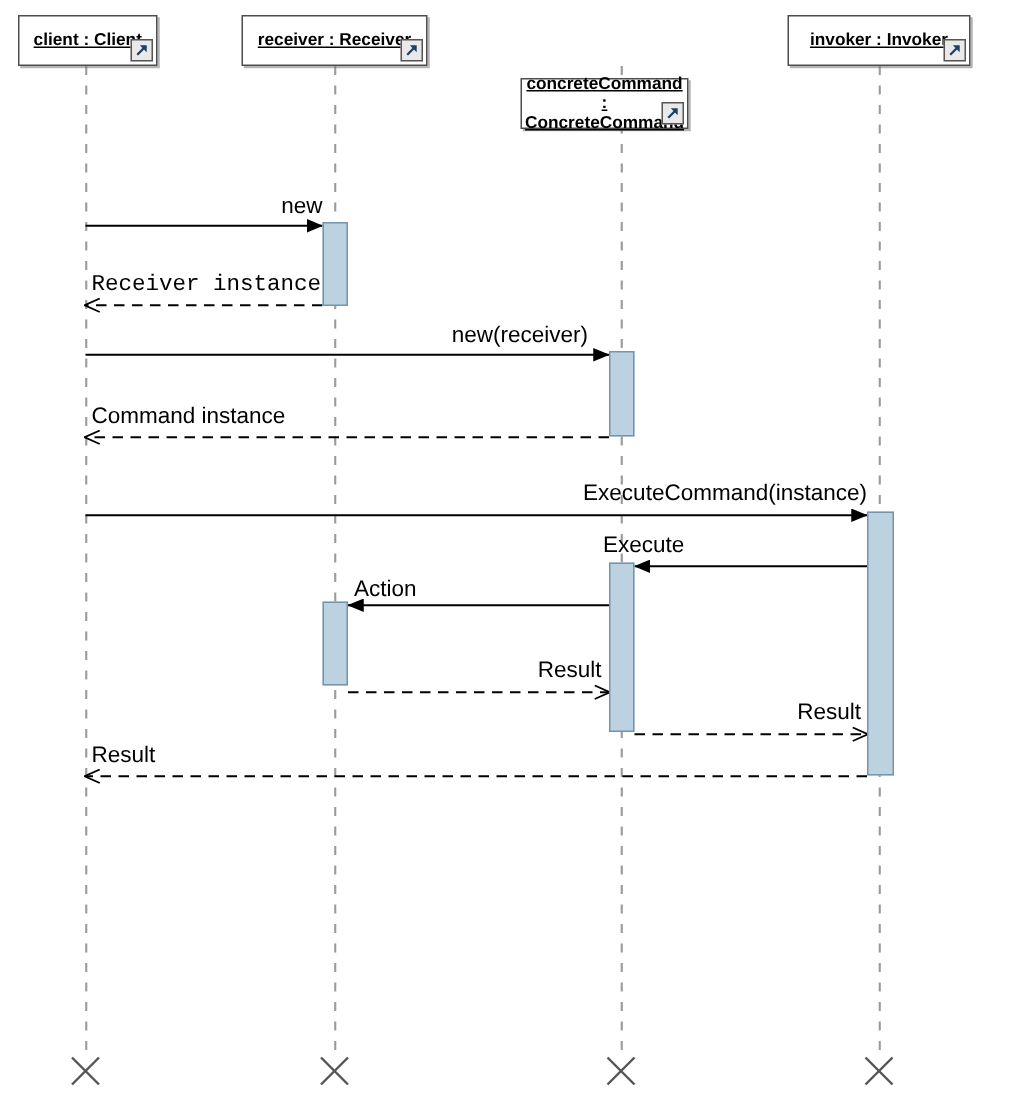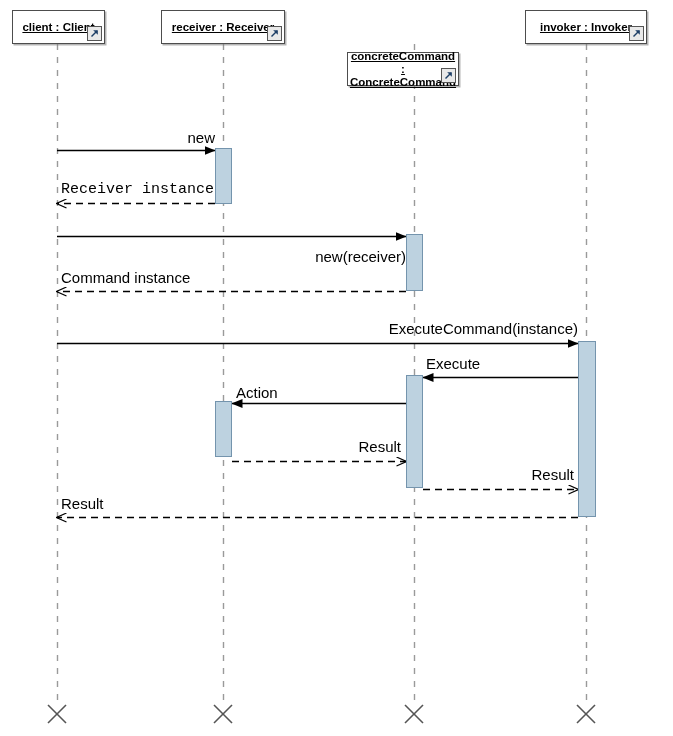--- a/index.html
+++ b/index.html
@@ -177,23 +177,23 @@
   <div id="activation-layer">
       <div class="activation" style="left: 215px; top: 148px; width: 17px; height: 56px; background: rgb(189, 210, 224); border-color: rgb(116, 148, 173);"></div>
       <div class="activation" style="left: 406px; top: 234px; width: 17px; height: 57px; background: rgb(189, 210, 224); border-color: rgb(116, 148, 173);"></div>
       <div class="activation" style="left: 578px; top: 341px; width: 18px; height: 176px; background: rgb(189, 210, 224); border-color: rgb(116, 148, 173);"></div>
       <div class="activation" style="left: 406px; top: 375px; width: 17px; height: 113px; background: rgb(189, 210, 224); border-color: rgb(116, 148, 173);"></div>
       <div class="activation" style="left: 215px; top: 401px; width: 17px; height: 56px; background: rgb(189, 210, 224); border-color: rgb(116, 148, 173);"></div>
     </div>
   <div id="labels-layer">
       <div class="msg-label r" style="left: 215px; top: 132px;">new</div>
       <div class="msg-label" style="left: 61px; top: 184px; font-family: Liberation Mono, monospace;">Receiver instance</div>
-      <div class="msg-label r" style="left: 406px; top: 218px; margin-top: 33px;">new(receiver)</div>
+      <div class="msg-label r" style="left: 392px; top: 218px;">new(receiver)</div>
       <div class="msg-label" style="left: 61px; top: 272px;">Command instance</div>
       <div class="msg-label r" style="left: 578px; top: 323px;">ExecuteCommand(instance)</div>
-      <div class="msg-label" style="left: 426px; top: 358px;">Execute</div>
+      <div class="msg-label" style="left: 402px; top: 358px;">Execute</div>
       <div class="msg-label" style="left: 236px; top: 387px;">Action</div>
       <div class="msg-label r" style="left: 401px; top: 441px;">Result</div>
       <div class="msg-label r" style="left: 574px; top: 469px;">Result</div>
       <div class="msg-label" style="left: 61px; top: 498px;">Result</div>
     </div>
 
 </div>
 
 </body></html>

